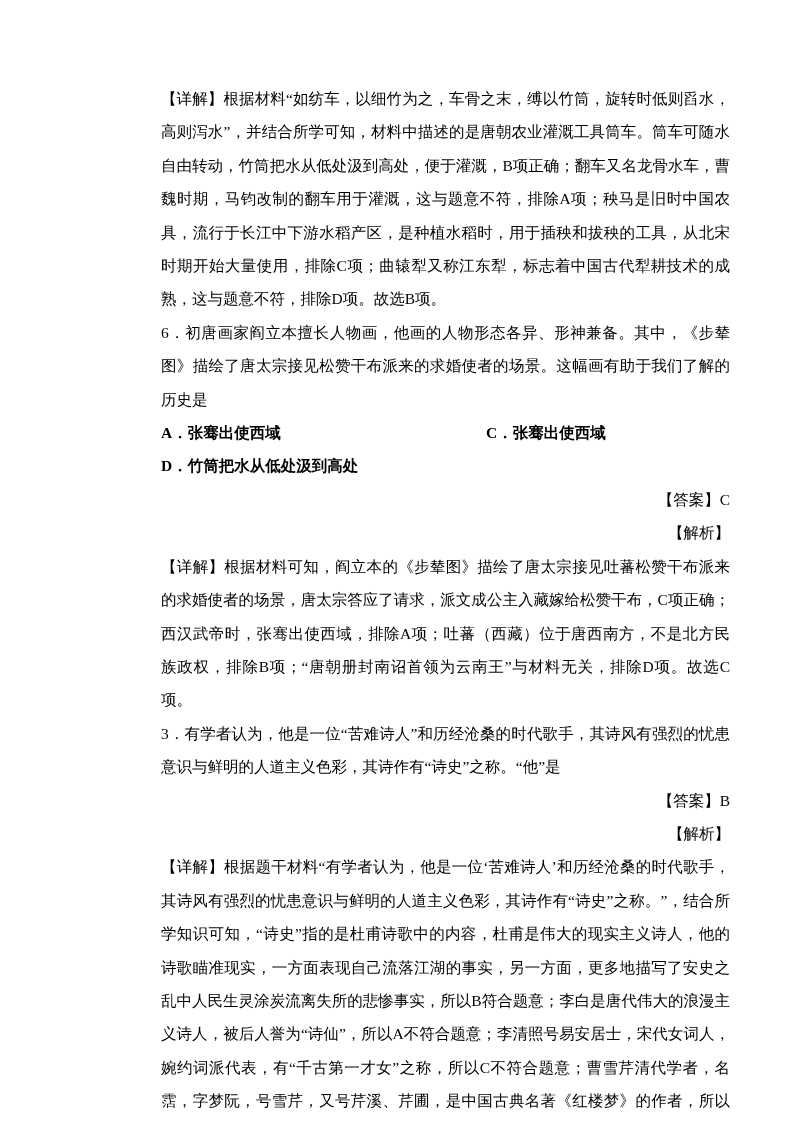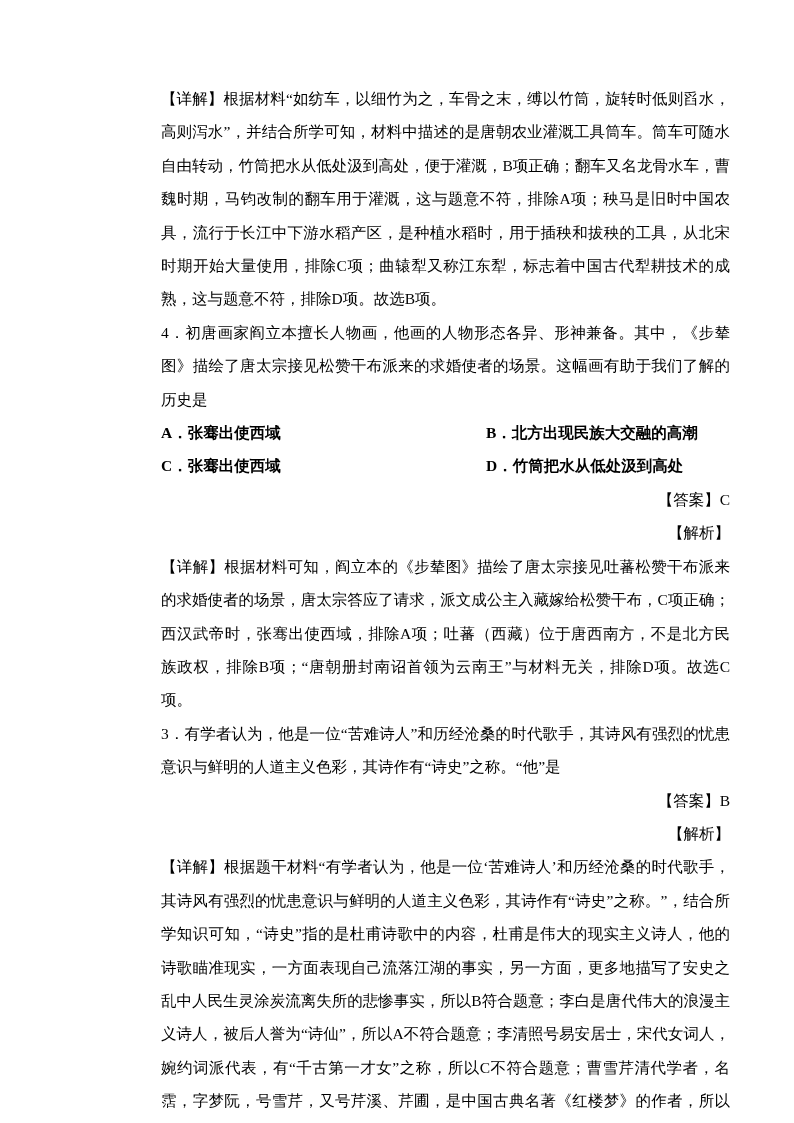--- a/index.html
+++ b/index.html
@@ -47,25 +47,24 @@
     overflow: hidden;
   }
 </style>
 </head>
 <body>
 
 <div class="page">
 
   <p class="para">【详解】根据材料“如纺车，以细竹为之，车骨之末，缚以竹筒，旋转时低则舀水，高则泻水”，并结合所学可知，材料中描述的是唐朝农业灌溉工具筒车。筒车可随水自由转动，竹筒把水从低处汲到高处，便于灌溉，B项正确；翻车又名龙骨水车，曹魏时期，马钧改制的翻车用于灌溉，这与题意不符，排除A项；秧马是旧时中国农具，流行于长江中下游水稻产区，是种植水稻时，用于插秧和拔秧的工具，从北宋时期开始大量使用，排除C项；曲辕犁又称江东犁，标志着中国古代犁耕技术的成熟，这与题意不符，排除D项。故选B项。</p>
 
-  <p class="para">4．初唐画家阎立本擅长人物画，他画的人物形态各异、形神兼备。其中，《步辇图》描绘了唐太宗接见松赞干布派来的求婚使者的场景。这幅画有助于我们了解的历史是</p>
+  <p class="para">6．初唐画家阎立本擅长人物画，他画的人物形态各异、形神兼备。其中，《步辇图》描绘了唐太宗接见松赞干布派来的求婚使者的场景。这幅画有助于我们了解的历史是</p>
 
   <div class="options opt-2col">
     <span class="option">A．张骞出使西域</span>
-    <span class="option">B．北方出现民族大交融的高潮</span>
     <span class="option">C．张骞出使西域</span>
     <span class="option">D．竹筒把水从低处汲到高处</span>
   </div>
 
   <p class="label-line">【答案】C</p>
   <p class="label-line">【解析】</p>
   <p class="para">【详解】根据材料可知，阎立本的《步辇图》描绘了唐太宗接见吐蕃松赞干布派来的求婚使者的场景，唐太宗答应了请求，派文成公主入藏嫁给松赞干布，C项正确；西汉武帝时，张骞出使西域，排除A项；吐蕃（西藏）位于唐西南方，不是北方民族政权，排除B项；“唐朝册封南诏首领为云南王”与材料无关，排除D项。故选C项。</p>
 
   <p class="para">3．有学者认为，他是一位“苦难诗人”和历经沧桑的时代歌手，其诗风有强烈的忧患意识与鲜明的人道主义色彩，其诗作有“诗史”之称。“他”是</p>
 

